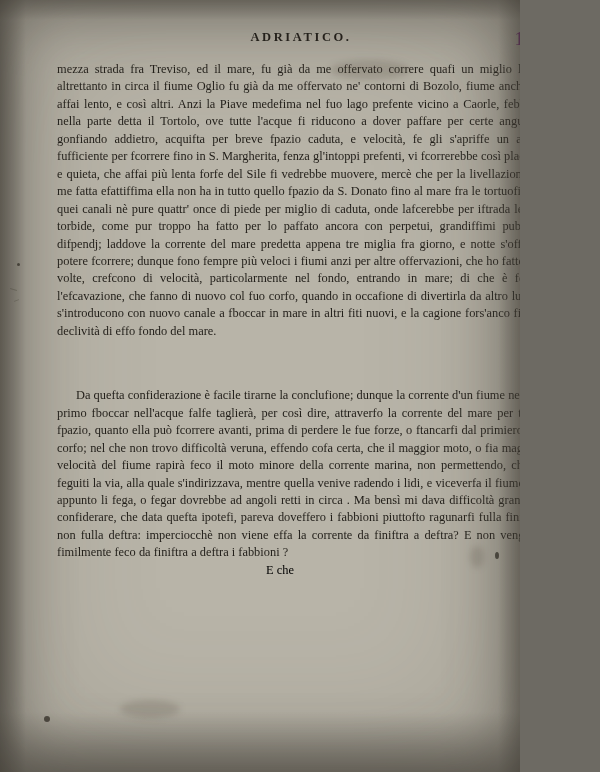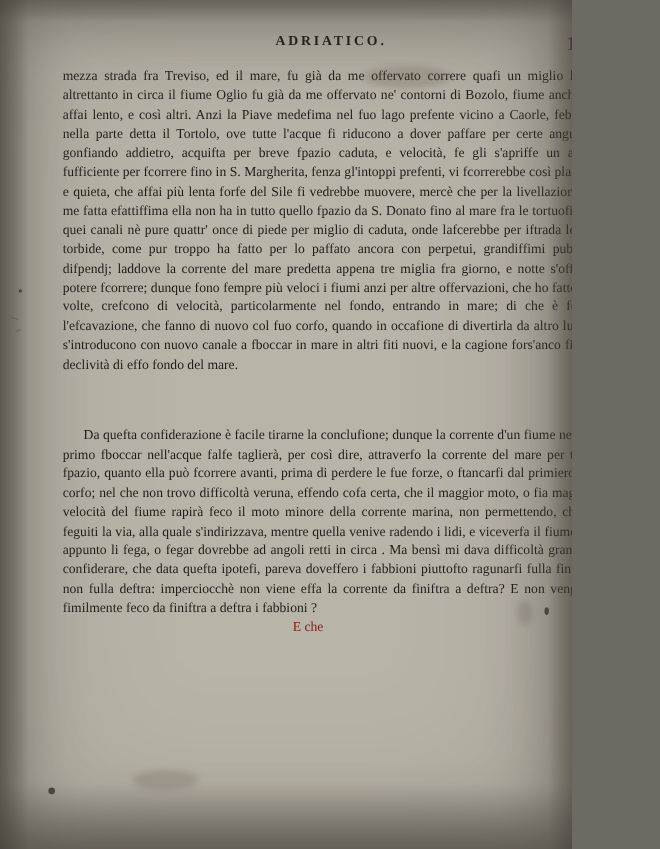--- a/index.html
+++ b/index.html
@@ -105,21 +105,21 @@
     margin: 0;
   }
   .body-text p.indent {
     text-indent: 19px;
     margin-top: 47px;
   }
   .closing {
     margin-top: 1px;
     text-align: center;
     font-size: 12.4px;
-    color: #7f1d1d;
+    color: #000000;
     padding-right: 40px;
   }
 
   
   .speck {
     position: absolute;
     border-radius: 50%;
     background: rgba(40,36,28,0.75);
     pointer-events: none;
   }

